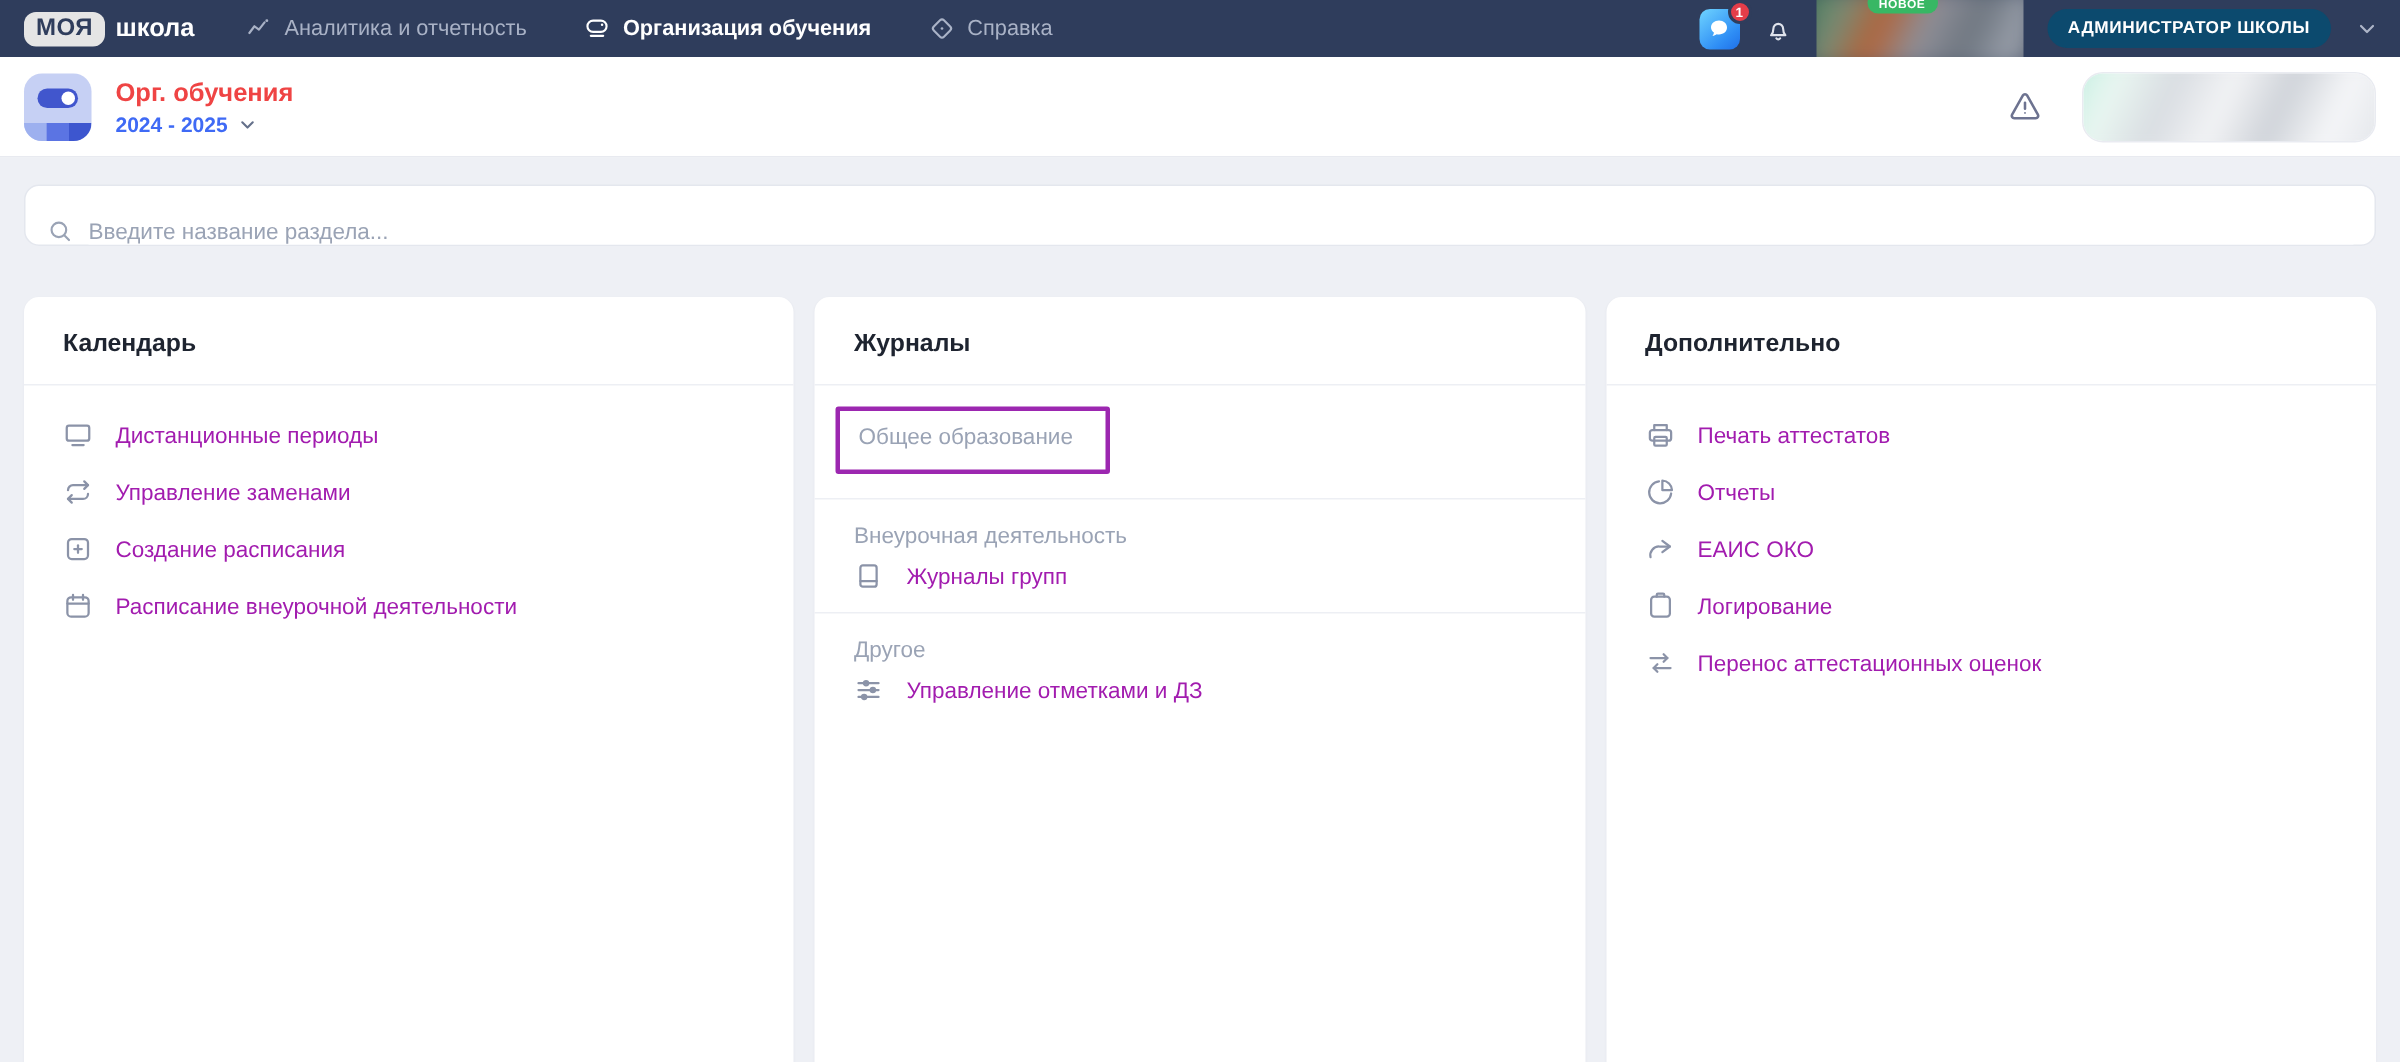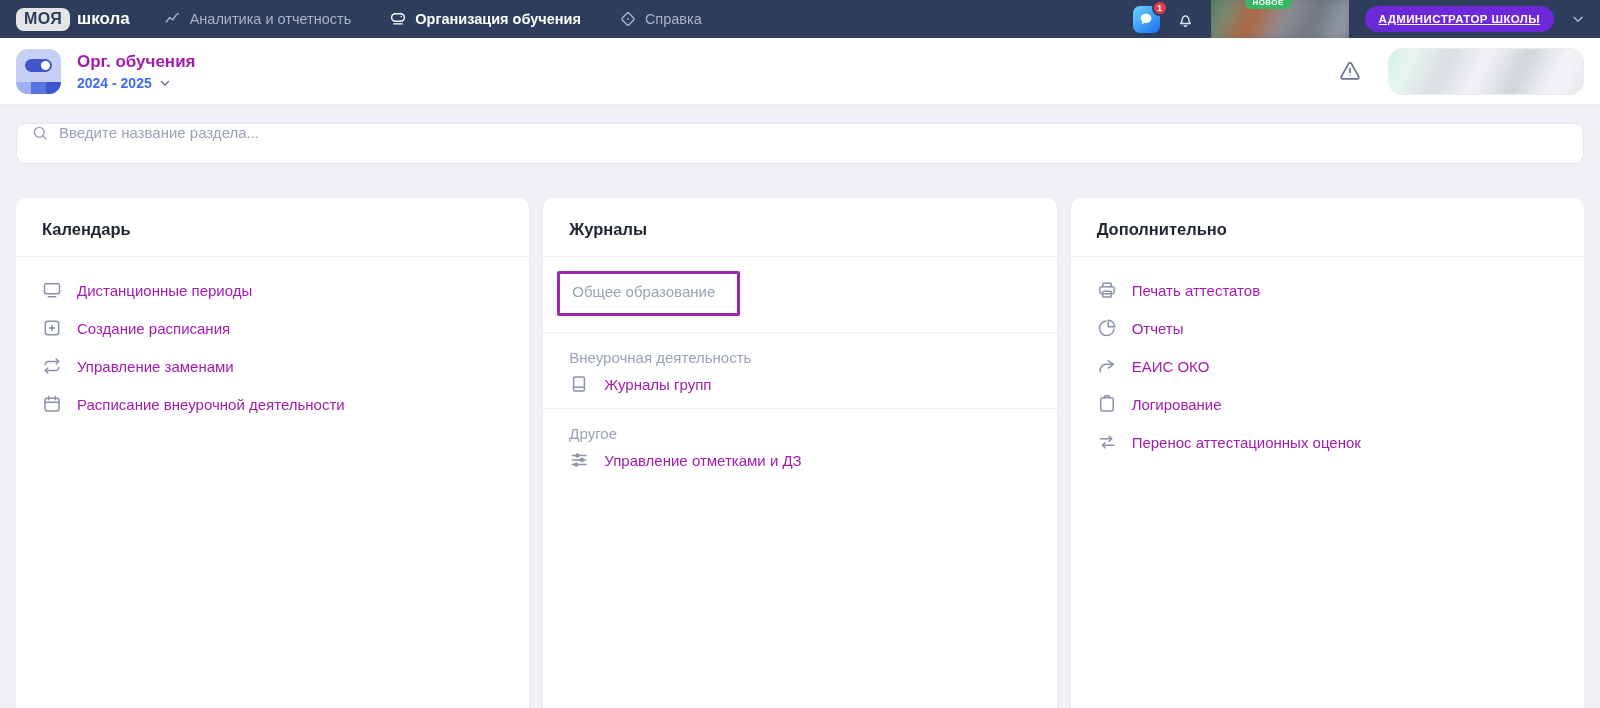--- a/index.html
+++ b/index.html
@@ -44,24 +44,23 @@
     position:absolute; inset:-8px;
     background:linear-gradient(115deg,#3f7d5a 0%,#7b8a74 18%,#b0643c 34%,#8e8f98 52%,#6e7680 70%,#9aa0ab 88%,#5c6470 100%);
     filter:blur(7px);
   }
   .new-pill {
     position:absolute; top:-5px; left:34px; background:#38b764; color:#fff;
     font-size:8px; font-weight:bold; letter-spacing:.4px;
     padding:3px 8px 2px; border-radius:7px;
   }
   .role-badge {
-    background:#6d28d9; color:#ffffff; font-weight:bold; font-size:11.5px;
+    background:#0c4a6e; color:#ffffff; font-weight:bold; font-size:11.5px;
     letter-spacing:.4px; padding:7px 14px; border-radius:14px; cursor:pointer;
     white-space:nowrap;
-    text-decoration:underline;
   }
   .top-chevron { cursor:pointer; display:flex; }
   
   .subheader {
     height:67px; background:#ffffff; border-bottom:1px solid #e8eaf0;
     display:flex; align-items:center; padding:0 16px;
   }
   .app-tile {
     width:45px; height:45px; border-radius:12px; background:#c6d0f4;
     position:relative; overflow:hidden; flex:0 0 auto;
@@ -72,39 +71,39 @@
   }
   .app-tile .toggle .knob {
     position:absolute; top:2px; right:2.5px; width:9px; height:9px;
     background:#ffffff; border-radius:50%;
   }
   .app-tile .seg { position:absolute; bottom:0; height:12px; }
   .seg1 { left:0; width:15px; background:#9db0ef; }
   .seg2 { left:15px; width:15px; background:#5b74e3; }
   .seg3 { left:30px; width:15px; background:#3d56cf; }
   .head-titles { margin-left:16px; }
-  .page-title { font-size:17px; font-weight:bold; color:#a21caf; }
+  .page-title { font-size:17px; font-weight:bold; color:#ef4444; }
   .year-row { display:flex; align-items:center; gap:6px; margin-top:3px; cursor:pointer; }
   .year-label { color:#3f6af5; font-weight:bold; font-size:14px; }
   .sub-right { margin-left:auto; display:flex; align-items:center; gap:26px; }
   .warn-btn { cursor:pointer; display:flex; }
   .blur-pill {
     width:196px; height:47px; border-radius:14px; border:1px solid #e9ebf1;
     background:#ffffff; overflow:hidden; position:relative;
   }
   .blur-pill .smear {
     position:absolute; inset:-10px;
     background:linear-gradient(115deg,#bdeede 0%,#e9f6f1 16%,#d9dde2 32%,#f2f3f5 48%,#cfd3d9 64%,#f5f6f8 80%,#dfe2e7 100%);
     filter:blur(6px);
   }
   
   .search-wrap { padding:18px 16px 0; }
   .search-bar {
     height:41px; background:#ffffff; border:1px solid #e4e7ee; border-radius:10px;
-    display:flex; align-items:flex-start; padding:0 14px; gap:10px;
+    display:flex; align-items:flex-end; padding:0 14px; gap:10px;
   }
   .search-bar input {
     border:none; outline:none; flex:1; font-size:15px;
     font-family:"Liberation Sans","DejaVu Sans",sans-serif; color:#36405a;
   }
   .search-bar input::placeholder { color:#9aa3b5; }
   
   .cards { display:flex; gap:14px; margin:34px 16px 0; height:calc(708px - 38px - 67px - 18px - 41px - 34px + 20px); }
   .card {
     flex:1; background:#ffffff; border-radius:10px 10px 0 0;
@@ -241,34 +240,34 @@
     <div class="card-body">
       <div class="menu-item">
         <svg class="icon-20" viewBox="0 0 24 24" fill="none" stroke-width="1.8" stroke-linecap="round" stroke-linejoin="round">
             <rect x="3" y="4.5" width="18" height="12" rx="1.8"></rect>
             <path d="M7.5 20h9"></path>
           </svg>
         <span>Дистанционные периоды</span>
       </div>
       <div class="menu-item">
         <svg class="icon-20" viewBox="0 0 24 24" fill="none" stroke-width="1.8" stroke-linecap="round" stroke-linejoin="round">
-            <rect x="4" y="4" width="16" height="16" rx="3"></rect>
-            <path d="M12 9v6"></path>
-            <path d="M9 12h6"></path>
-          </svg>
-        <span>Создание расписания</span>
-      </div>
-      <div class="menu-item">
-        <svg class="icon-20" viewBox="0 0 24 24" fill="none" stroke-width="1.8" stroke-linecap="round" stroke-linejoin="round">
             <path d="M17 3.5l3 3-3 3"></path>
             <path d="M20 6.5H8a4 4 0 0 0-4 4"></path>
             <path d="M7 20.5l-3-3 3-3"></path>
             <path d="M4 17.5h12a4 4 0 0 0 4-4"></path>
           </svg>
         <span>Управление заменами</span>
+      </div>
+      <div class="menu-item">
+        <svg class="icon-20" viewBox="0 0 24 24" fill="none" stroke-width="1.8" stroke-linecap="round" stroke-linejoin="round">
+            <rect x="4" y="4" width="16" height="16" rx="3"></rect>
+            <path d="M12 9v6"></path>
+            <path d="M9 12h6"></path>
+          </svg>
+        <span>Создание расписания</span>
       </div>
       <div class="menu-item">
         <svg class="icon-20" viewBox="0 0 24 24" fill="none" stroke-width="1.8" stroke-linecap="round" stroke-linejoin="round">
             <rect x="3.5" y="5" width="17" height="15.5" rx="3"></rect>
             <path d="M8 3v4"></path>
             <path d="M16 3v4"></path>
             <path d="M3.5 10h17"></path>
           </svg>
         <span>Расписание внеурочной деятельности</span>
       </div>

